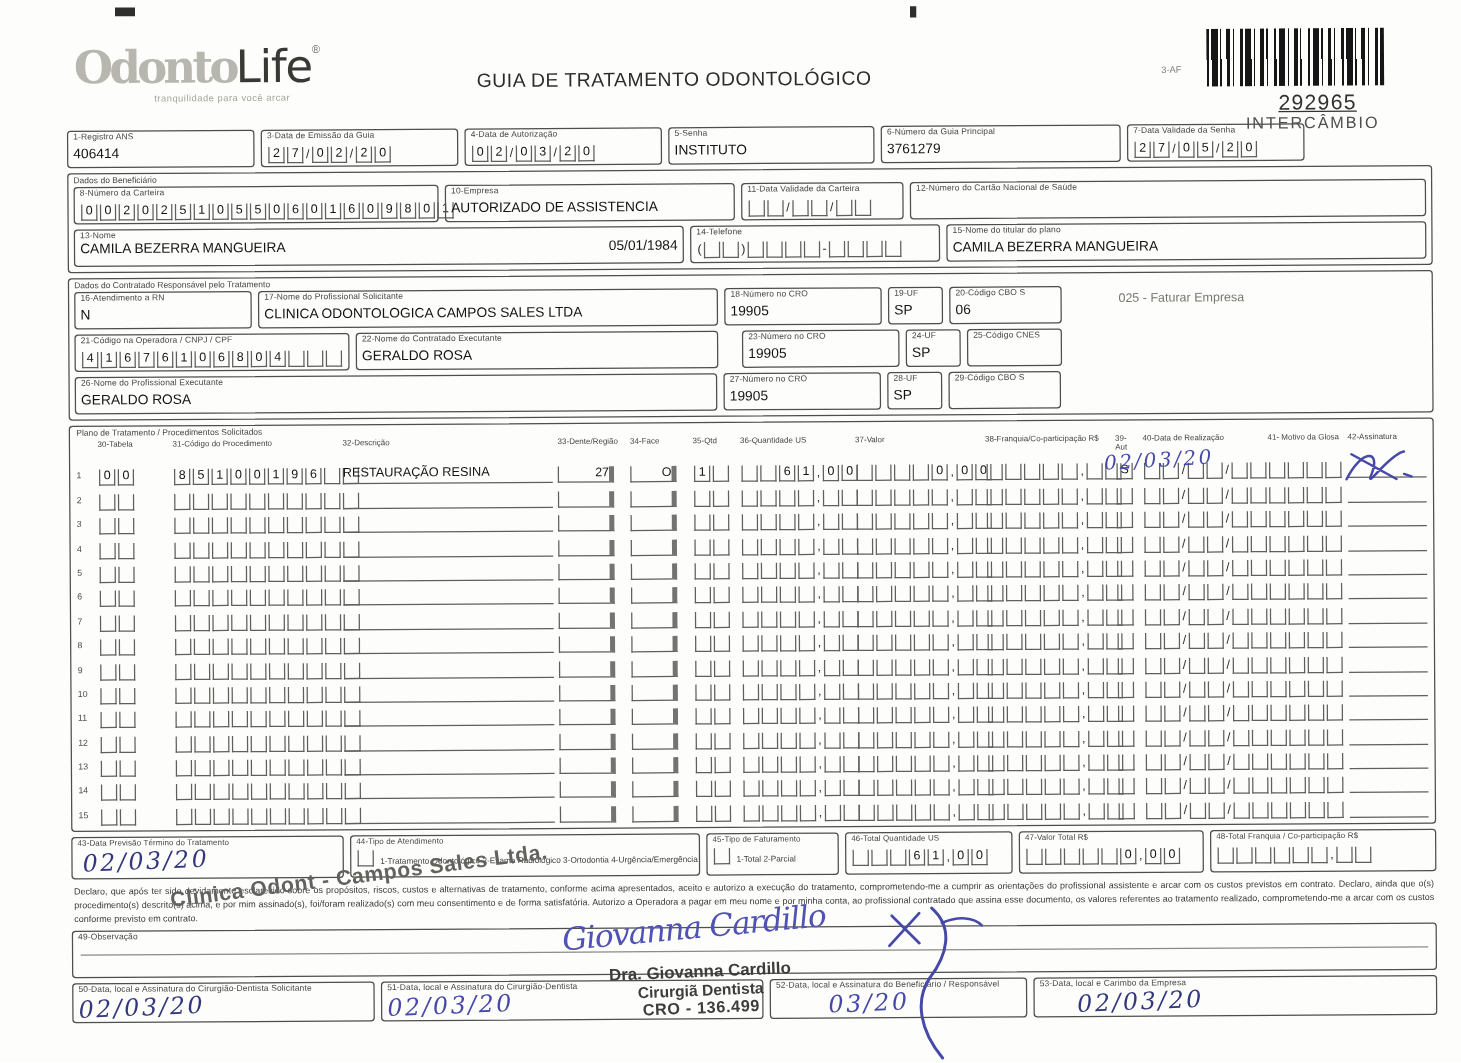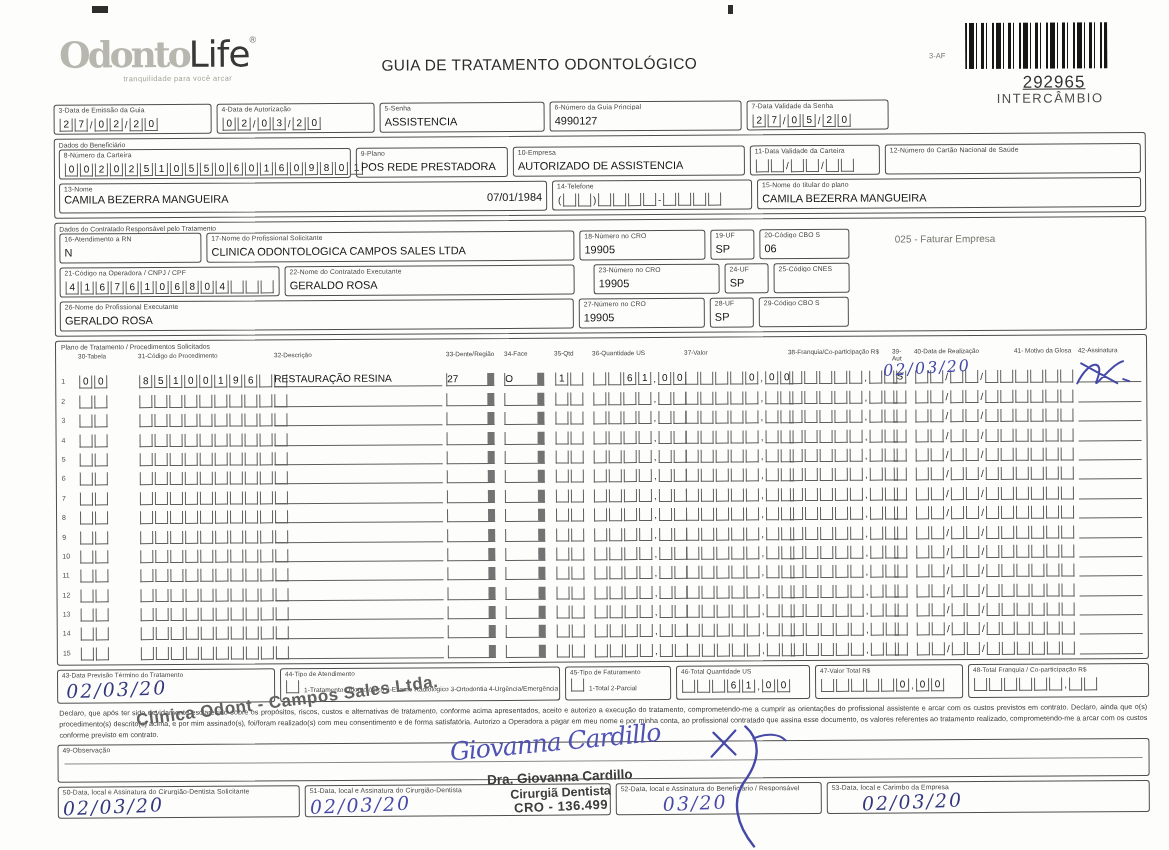--- a/index.html
+++ b/index.html
@@ -39,22 +39,22 @@
   
   .ttable{border:1.2px solid #4e4e4c;border-radius:3px;padding:2px 5px 4px;margin-bottom:4px;}
   .thead{display:flex;gap:4px;font-size:6.4px;color:#454542;margin:2px 0 3px;}
   .trow{display:flex;gap:4px;align-items:flex-end;height:19.4px;position:relative;}
   .w-num{width:13px;} .w-tabela{width:56px;} .w-codigo{width:132px;} .w-desc{width:168px;}
   .w-dente{width:54px;} .w-face{width:46px;} .w-qtd{width:34px;} .w-us{width:88px;}
   .w-valor{width:100px;} .w-franq{width:100px;} .w-aut{width:18px;} .w-data{width:96px;}
   .w-motivo{width:60px;} .w-assin{flex:1;}
   .c-num{font-size:7px;color:#4a4a47;line-height:14px;}
   .c-desc{border-bottom:1px solid #5f5f5c;font-size:10.2px;color:#141414;height:14px;line-height:14px;white-space:nowrap;overflow:hidden;}
-  .wcell{display:inline-block;height:12px;line-height:12px;text-align:left;font-size:10px;color:#141414;
-         border-left:1px solid #5f5f5c;border-right:7px solid #737373;border-bottom:1px solid #5f5f5c;}
+  .wcell{display:inline-block;height:12px;line-height:12px;text-align:right;font-size:10px;color:#141414;
+         border-left:1px solid #5f5f5c;border-right:4px solid #737373;border-bottom:1px solid #5f5f5c;}
   .c-dente .wcell{width:40px;} .c-face .wcell{width:32px;}
   .c-assin{border-bottom:1px solid #5f5f5c;height:14px;position:relative;}
   .row-hw{position:absolute;left:2px;top:-6px;white-space:nowrap;}
   .row-sig{position:absolute;right:6px;top:-10px;}
 
   
   .hw{font-family:"DejaVu Serif",serif;font-style:italic;color:#33387d;letter-spacing:2px;}
   .hw-big{font-size:19px;transform:rotate(-2deg);display:inline-block;}
   .hw-med{font-size:16px;transform:rotate(-3deg);display:inline-block;}
   .ink-blue{color:#4649a8;}
@@ -91,20 +91,24 @@
         <div class="tagline">tranquilidade para você arcar</div>
       </div>
       <div class="title">GUIA DE TRATAMENTO ODONTOLÓGICO</div>
       <div class="sheet-code">3-AF</div>
       <div class="barcode"></div>
       <div class="code-num">292965</div>
       <div class="code-label">INTERCÂMBIO</div>
     </div>
 
     <div class="frow">
+      <div class="fbox" style="width:150px">
+        <span class="flabel">1-Registro ANS</span>
+        <span class="fvalue">406414</span>
+      </div>
       <div class="fbox" style="width:158px">
         <span class="flabel">3-Data de Emissão da Guia</span>
         <span class="comb">
             <span class="cell">2</span>
             <span class="cell">7</span>
             <span class="sep">/</span>
             <span class="cell">0</span>
             <span class="cell">2</span>
             <span class="sep">/</span>
             <span class="cell">2</span>
@@ -119,25 +123,25 @@
             <span class="sep">/</span>
             <span class="cell">0</span>
             <span class="cell">3</span>
             <span class="sep">/</span>
             <span class="cell">2</span>
             <span class="cell">0</span>
           </span>
       </div>
       <div class="fbox" style="width:165px">
         <span class="flabel">5-Senha</span>
-        <span class="fvalue">ASSISTENCIA</span>
+        <span class="fvalue">INSTITUTO</span>
       </div>
       <div class="fbox" style="width:192px">
         <span class="flabel">6-Número da Guia Principal</span>
-        <span class="fvalue">4990127</span>
+        <span class="fvalue">3761279</span>
       </div>
       <div class="fbox" style="width:142px">
         <span class="flabel">7-Data Validade da Senha</span>
         <span class="comb">
             <span class="cell">2</span>
             <span class="cell">7</span>
             <span class="sep">/</span>
             <span class="cell">0</span>
             <span class="cell">5</span>
             <span class="sep">/</span>
@@ -168,24 +172,20 @@
               <span class="cell">0</span>
               <span class="cell">1</span>
               <span class="cell">6</span>
               <span class="cell">0</span>
               <span class="cell">9</span>
               <span class="cell">8</span>
               <span class="cell">0</span>
               <span class="cell">1</span>
             </span>
         </div>
-        <div class="fbox" style="width:152px">
-          <span class="flabel">9-Plano</span>
-          <span class="fvalue">POS REDE PRESTADORA</span>
-        </div>
         <div class="fbox" style="width:232px">
           <span class="flabel">10-Empresa</span>
           <span class="fvalue">AUTORIZADO DE ASSISTENCIA</span>
         </div>
         <div class="fbox" style="width:130px">
           <span class="flabel">11-Data Validade da Carteira</span>
           <span class="comb">
               <span class="cell">&nbsp;</span>
               <span class="cell">&nbsp;</span>
               <span class="sep">/</span>
@@ -199,21 +199,21 @@
         <div class="fbox" style="flex:1">
           <span class="flabel">12-Número do Cartão Nacional de Saúde</span>
           <span class="fvalue"></span>
         </div>
       </div>
       <div class="frow" style="margin-bottom:1px">
         <div class="fbox" style="width:488px;display:flex;flex-direction:column">
           <span class="flabel">13-Nome</span>
           <span style="display:flex;justify-content:space-between">
             <span class="fvalue">CAMILA BEZERRA MANGUEIRA</span>
-            <span class="fvalue">07/01/1984</span>
+            <span class="fvalue">05/01/1984</span>
           </span>
         </div>
         <div class="fbox" style="width:200px">
           <span class="flabel">14-Telefone</span>
           <span class="comb">
               <span class="sep">(</span>
               <span class="cell">&nbsp;</span>
               <span class="cell">&nbsp;</span>
               <span class="sep">)</span>
               <span class="cell">&nbsp;</span>

